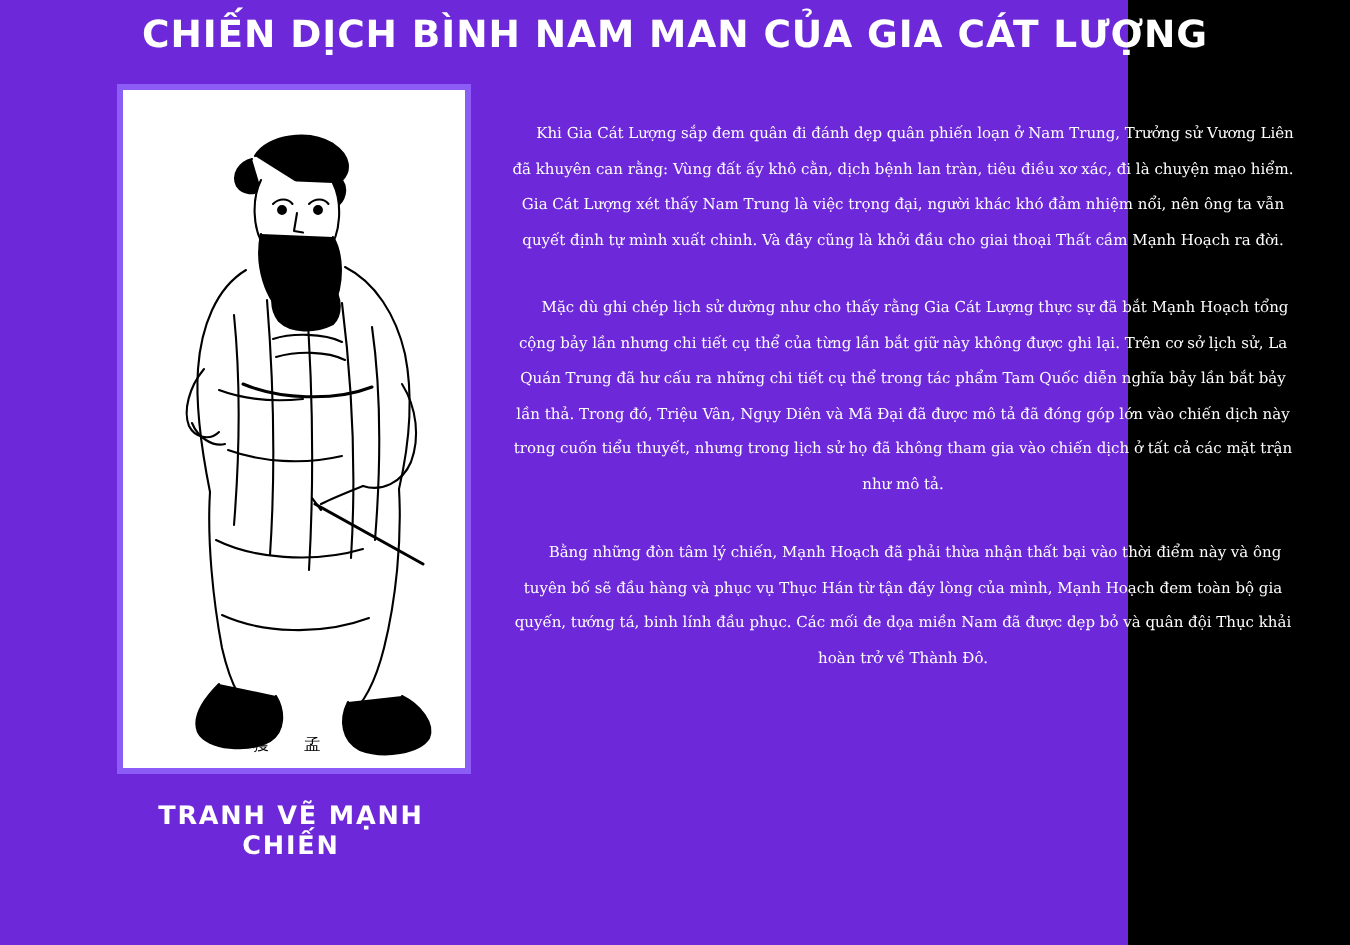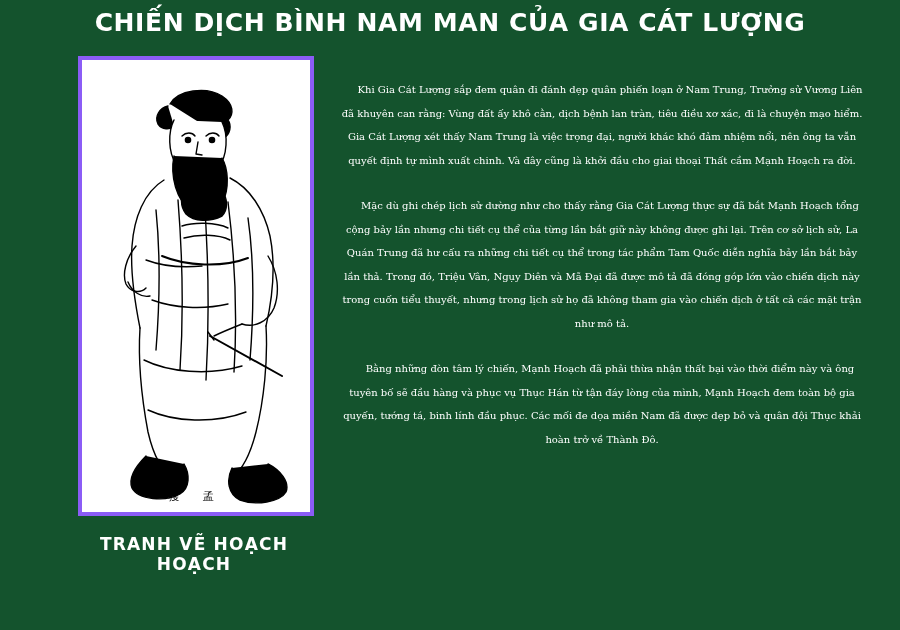--- a/index.html
+++ b/index.html
@@ -9,23 +9,23 @@
   }
   body {
     width: 900px;
     height: 630px;
     overflow: hidden;
     font-family: "DejaVu Sans", sans-serif;
     color: #ffffff;
   }
   .page {
     position: relative;
-    width: 900px;
+    width: 752px;
     height: 630px;
-    background: #14532d;
+    background: #6d28d9;
   }
   .title {
     position: absolute;
     top: 8px;
     left: 0;
     width: 900px;
     text-align: center;
     font-family: "DejaVu Sans", sans-serif;
     font-weight: bold;
     font-size: 25px;
@@ -132,21 +132,21 @@
 
           <path d="M128 276 L200 316" stroke-width="2"></path>
           <path d="M126 272 L132 280"></path>
 
           <path d="M64 396 C54 406 46 418 50 428 C56 440 84 442 98 434 C108 428 108 414 102 404" fill="#000000" stroke="#000000"></path>
           <path d="M150 408 C144 420 146 434 158 440 C174 446 198 442 204 432 C208 422 198 410 186 404" fill="#000000" stroke="#000000"></path>
         </g>
         <text class="ins" x="114" y="440" text-anchor="middle" font-family="DejaVu Serif, serif" font-size="11" fill="#000000" letter-spacing="10">獲 孟</text>
       </svg>
     </div>
-    <div class="figure-caption">TRANH VẼ HOẠCH HOẠCH</div>
+    <div class="figure-caption">TRANH VẼ MẠNH CHIẾN</div>
   </div>
 
   <div class="body-text">
     <p class="para">Khi Gia Cát Lượng sắp đem quân đi đánh dẹp quân phiến loạn ở Nam Trung, Trưởng sử Vương Liên đã khuyên can rằng: Vùng đất ấy khô cằn, dịch bệnh lan tràn, tiêu điều xơ xác, đi là chuyện mạo hiểm. Gia Cát Lượng xét thấy Nam Trung là việc trọng đại, người khác khó đảm nhiệm nổi, nên ông ta vẫn quyết định tự mình xuất chinh. Và đây cũng là khởi đầu cho giai thoại Thất cầm Mạnh Hoạch ra đời.</p>
     <p class="para">Mặc dù ghi chép lịch sử dường như cho thấy rằng Gia Cát Lượng thực sự đã bắt Mạnh Hoạch tổng cộng bảy lần nhưng chi tiết cụ thể của từng lần bắt giữ này không được ghi lại. Trên cơ sở lịch sử, La Quán Trung đã hư cấu ra những chi tiết cụ thể trong tác phẩm Tam Quốc diễn nghĩa bảy lần bắt bảy lần thả. Trong đó, Triệu Vân, Ngụy Diên và Mã Đại đã được mô tả đã đóng góp lớn vào chiến dịch này trong cuốn tiểu thuyết, nhưng trong lịch sử họ đã không tham gia vào chiến dịch ở tất cả các mặt trận như mô tả.</p>
     <p class="para">Bằng những đòn tâm lý chiến, Mạnh Hoạch đã phải thừa nhận thất bại vào thời điểm này và ông tuyên bố sẽ đầu hàng và phục vụ Thục Hán từ tận đáy lòng của mình, Mạnh Hoạch đem toàn bộ gia quyến, tướng tá, binh lính đầu phục. Các mối đe dọa miền Nam đã được dẹp bỏ và quân đội Thục khải hoàn trở về Thành Đô.</p>
   </div>
 
 </div>
 

